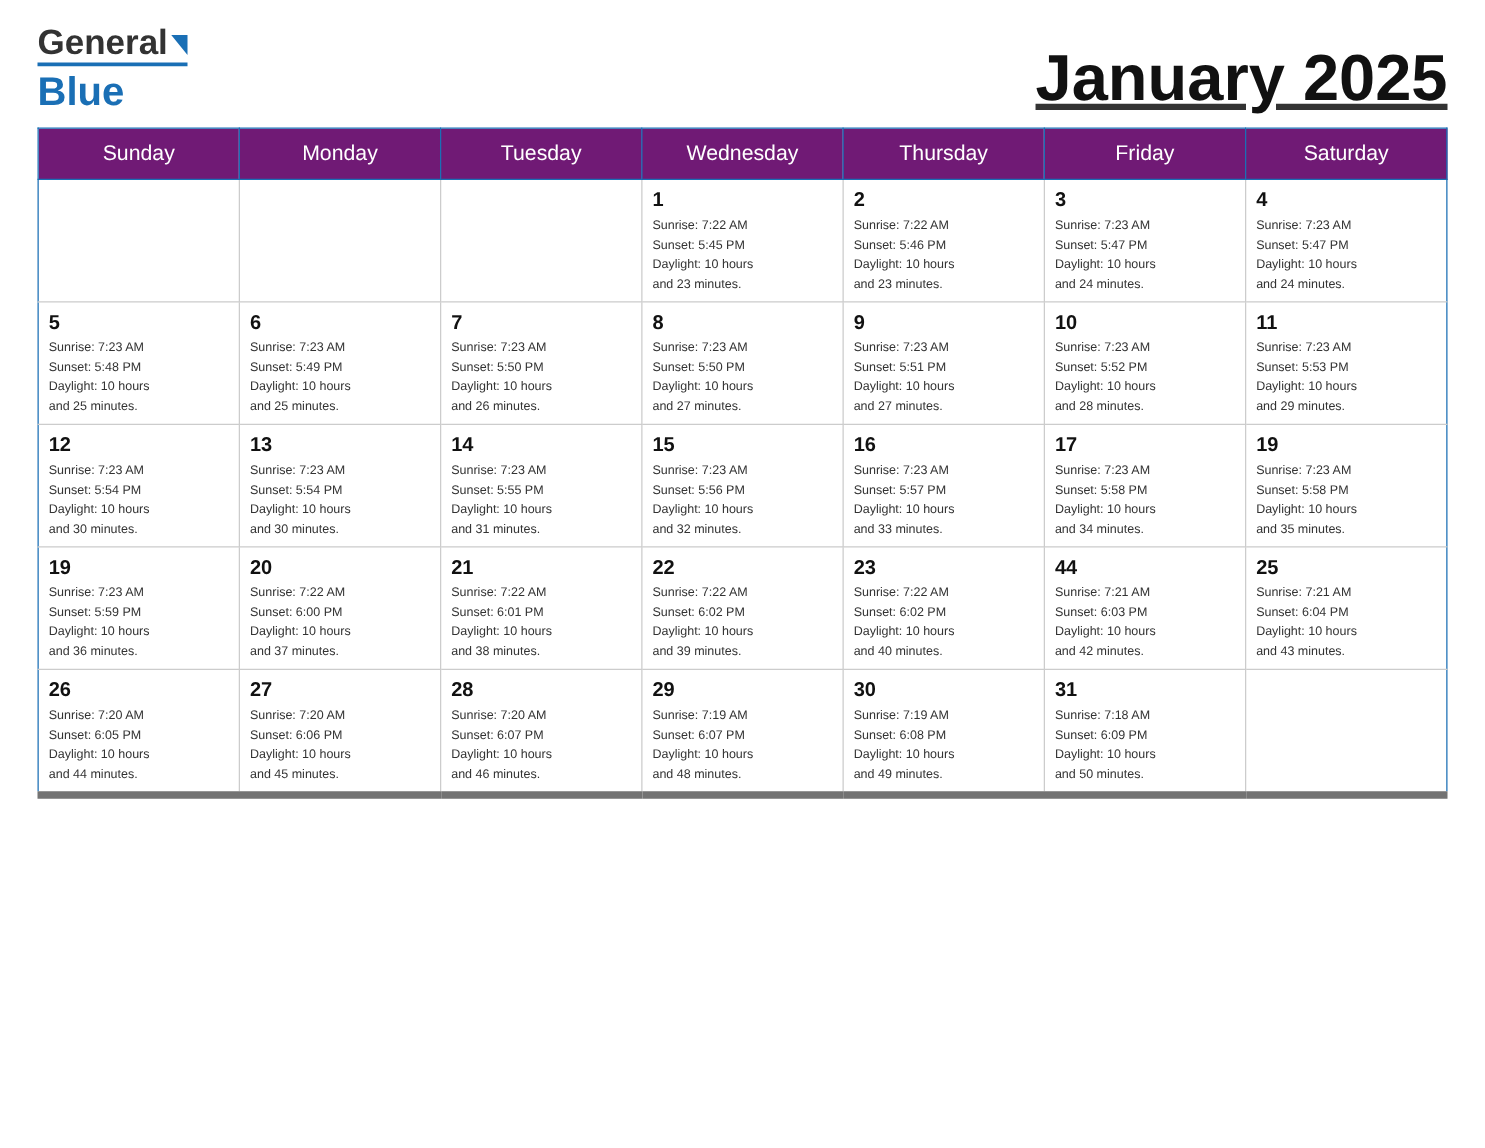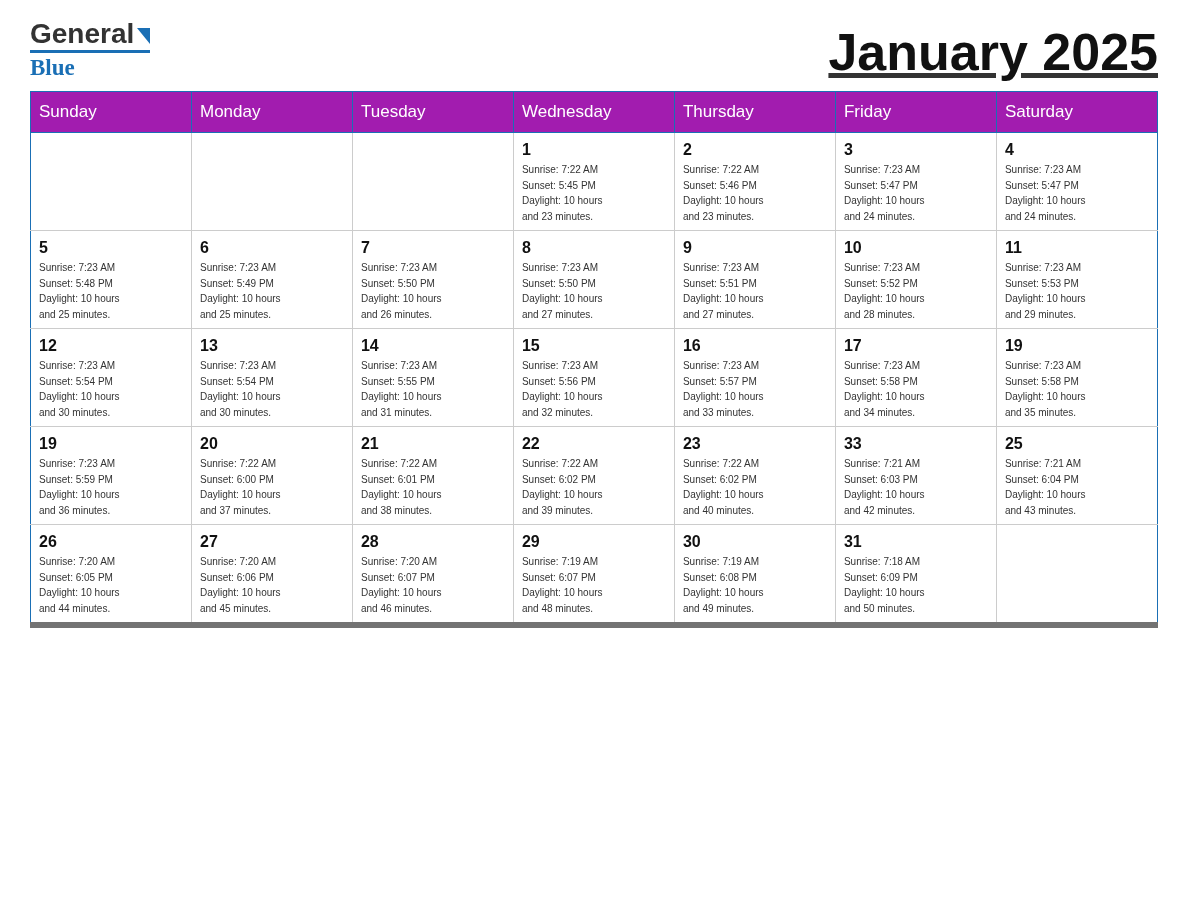--- a/index.html
+++ b/index.html
@@ -48,26 +48,26 @@
       font-size: 20px;
       color: #444;
       margin-top: 4px;
     }
     .calendar {
       width: 100%;
       border-collapse: collapse;
       margin-top: 10px;
     }
     .calendar th {
-      background: #a21caf;
+      background: #701a75;
       color: #fff;
       font-size: 17px;
       font-weight: normal;
       padding: 10px 8px;
-      text-align: left;
+      text-align: center;
       border: 1px solid #1a6fb5;
     }
     .calendar td {
       vertical-align: top;
       padding: 8px 8px 6px 8px;
       border: 1px solid #ccc;
       width: 14.285%;
       font-size: 12.5px;
       color: #333;
       min-height: 100px;
@@ -105,21 +105,21 @@
 
 <div class="header">
   <div class="logo">
     <div style="display:flex; align-items:center;">
       <span class="logo-text">
         General<span style="display:inline-block; width:0; height:0; border-left:13px solid transparent; border-right:0px solid transparent; border-top:16px solid #1a6fb5; margin-left:3px; vertical-align:middle;"></span>
       </span>
     </div>
     <div class="logo-line"></div>
     <div style="margin-top:2px;">
-      <span style="font-size:23px; font-weight:bold; color:#1a6fb5;font-family:Liberation Serif, serif;">Blue</span>
+      <span style="font-size:32px; font-weight:bold; color:#1a6fb5;">Blue</span>
     </div>
   </div>
   <div class="title-block">
     <div class="month-title">January 2025</div>
   </div>
 </div>
 
 <table class="calendar">
   <thead>
     <tr>
@@ -298,21 +298,21 @@
 and 39 minutes.</div>
         </td>
         <td>
           <span class="day-number">23</span>
           <div class="day-info" style="white-space: pre-line;">Sunrise: 7:22 AM
 Sunset: 6:02 PM
 Daylight: 10 hours
 and 40 minutes.</div>
         </td>
         <td>
-          <span class="day-number">33</span>
+          <span class="day-number">44</span>
           <div class="day-info" style="white-space: pre-line;">Sunrise: 7:21 AM
 Sunset: 6:03 PM
 Daylight: 10 hours
 and 42 minutes.</div>
         </td>
         <td>
           <span class="day-number">25</span>
           <div class="day-info" style="white-space: pre-line;">Sunrise: 7:21 AM
 Sunset: 6:04 PM
 Daylight: 10 hours

